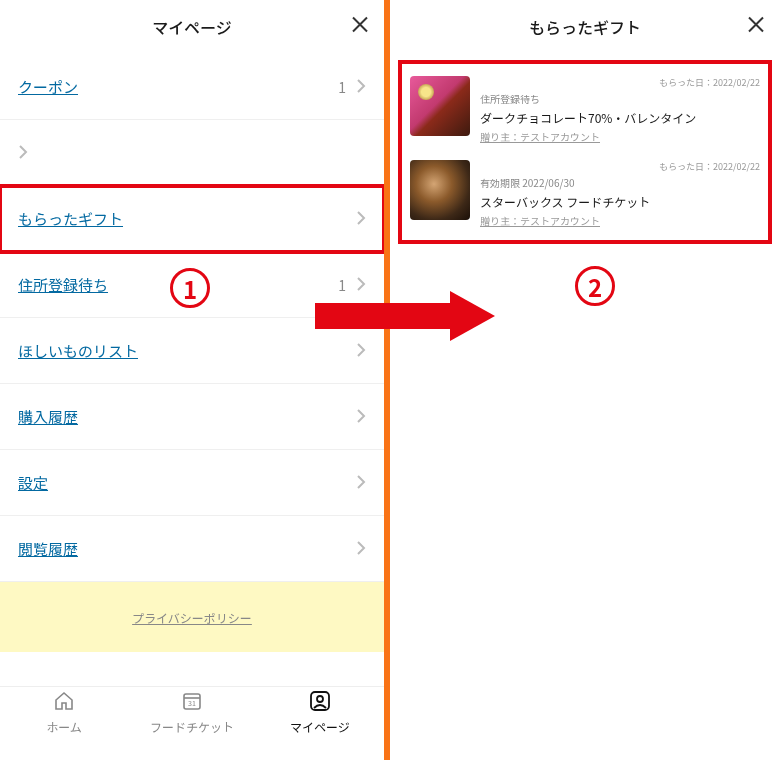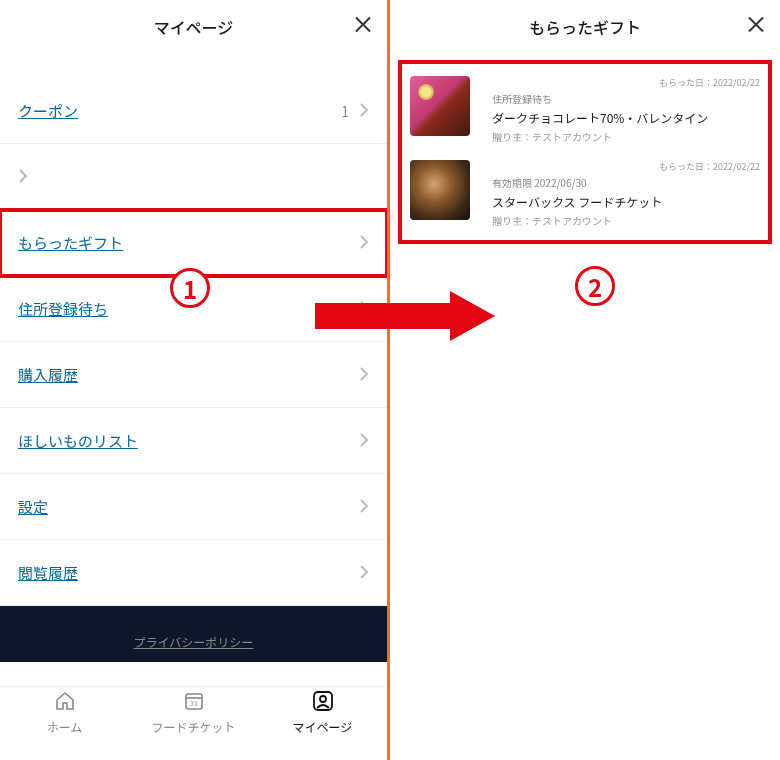--- a/index.html
+++ b/index.html
@@ -1,47 +1,47 @@
 <!DOCTYPE html>
 <html><head>
   <meta charset="utf-8">
   <style>
     * { margin:0; padding:0; box-sizing:border-box; font-family:-apple-system,"Hiragino Sans","Noto Sans JP",sans-serif; }
     body { background:#fff; width:780px; height:760px; display:flex; position:relative; }
     .panel { width:390px; height:760px; background:#fff; display:flex; flex-direction:column; position:relative; }
-    .panel-left { border-right:3px solid #f97316;gap:24px; }
+    .panel-left { border-right:6px solid #f97316; }
     .hdr { height:54px; display:flex; align-items:center; justify-content:center; position:relative; }
     .hdr-title { font-size:16px; font-weight:500; color:#1a1a1a; }
     .hdr-close { position:absolute; right:14px; top:50%; transform:translateY(-50%); cursor:pointer; }
     .hdr-close svg { width:20px; height:20px; }
     .list { flex:1; overflow:auto; }
     .row { height:66px; display:flex; align-items:center; padding:0 18px; border-bottom:1px solid #efefef; cursor:pointer; position:relative; }
     .row-label { flex:1; font-size:15px; color:#0369a1;text-decoration:underline; }
     .row-count { font-size:14px; color:#888; margin-right:10px; }
     .row-chev svg { width:10px; height:16px; }
     .row-hl { outline:4px solid #e30613; outline-offset:-2px; }
-    .footer-sp { height:70px; background:#0f172a; display:flex; align-items:center; justify-content:center; }
+    .footer-sp { height:70px; background:#fef9c3; display:flex; align-items:center; justify-content:center; }
     .privacy { font-size:12px; color:#888; text-decoration:underline; }
     .tabbar { height:74px; display:flex; border-top:1px solid #eee; }
     .tab { flex:1; display:flex; flex-direction:column; align-items:center; justify-content:flex-start; gap:3px; cursor:pointer; }
     .tab-label { font-size:12px; color:#888; }
     .tab.active .tab-label { color:#111; }
     .tab-ico { width:28px; height:28px; display:flex; align-items:center; justify-content:center; }
     .gifts { padding:6px 8px; }
     .gifts-box { border:4px solid #e30613; padding:4px 4px; }
-    .gift { display:flex; align-items:flex-start; padding:8px 4px; gap:22px; cursor:pointer; }
+    .gift { display:flex; align-items:flex-start; padding:8px 4px; gap:10px; cursor:pointer; }
     .gift-thumb { width:60px; height:60px; border-radius:4px; flex-shrink:0; }
     .th1 { background:linear-gradient(135deg,#e85a9b 0%,#c23a6f 45%,#8b2a1a 55%,#3d1a0f 100%); position:relative; }
     .th1::after{content:"";position:absolute;top:8px;left:8px;width:16px;height:16px;border-radius:50%;background:radial-gradient(circle,#f7e58a 40%,#c9a557 70%);}
     .th2 { background:radial-gradient(circle at 40% 40%,#d4a574 0%,#8b5a2b 35%,#3d2817 70%,#1a0f08 100%); }
     .gift-body { flex:1; min-width:0; }
     .gift-date { font-size:9px; color:#999; text-align:right; margin-bottom:2px; }
     .gift-status { font-size:10px; color:#888; margin-bottom:3px; }
     .gift-name { font-size:12px; color:#1a1a1a; font-weight:400; margin-bottom:3px; }
-    .gift-sender { font-size:10px; color:#999; }
+    .gift-sender { font-size:10px; color:#999;text-decoration:underline; }
     .annot { position:absolute; pointer-events:none; z-index:50; }
     .annot-circle { width:40px; height:40px; border:3px solid #e30613; border-radius:50%; display:flex; align-items:center; justify-content:center; font-size:24px; font-weight:700; color:#e30613; background:#fff; }
     .annot-1 { left:170px; top:268px; }
     .annot-2 { left:575px; top:266px; }
     .annot-arrow { left:310px; top:286px; }
   </style>
 </head>
 <body>
 
 <div class="panel panel-left">
@@ -75,27 +75,27 @@
           </svg></span>
     </div>
     <div class="row">
       <div class="row-label">住所登録待ち</div>
       <div class="row-count">1</div>
       <span class="row-chev"><svg viewBox="0 0 10 16">
             <path d="M2 2 L8 8 L2 14" stroke="#bbb" stroke-width="2" fill="none"></path>
           </svg></span>
     </div>
     <div class="row">
-      <div class="row-label">購入履歴</div>
+      <div class="row-label">ほしいものリスト</div>
       <span class="row-chev"><svg viewBox="0 0 10 16">
             <path d="M2 2 L8 8 L2 14" stroke="#bbb" stroke-width="2" fill="none"></path>
           </svg></span>
     </div>
     <div class="row">
-      <div class="row-label">ほしいものリスト</div>
+      <div class="row-label">購入履歴</div>
       <span class="row-chev"><svg viewBox="0 0 10 16">
             <path d="M2 2 L8 8 L2 14" stroke="#bbb" stroke-width="2" fill="none"></path>
           </svg></span>
     </div>
     <div class="row">
       <div class="row-label">設定</div>
       <span class="row-chev"><svg viewBox="0 0 10 16">
             <path d="M2 2 L8 8 L2 14" stroke="#bbb" stroke-width="2" fill="none"></path>
           </svg></span>
     </div>

